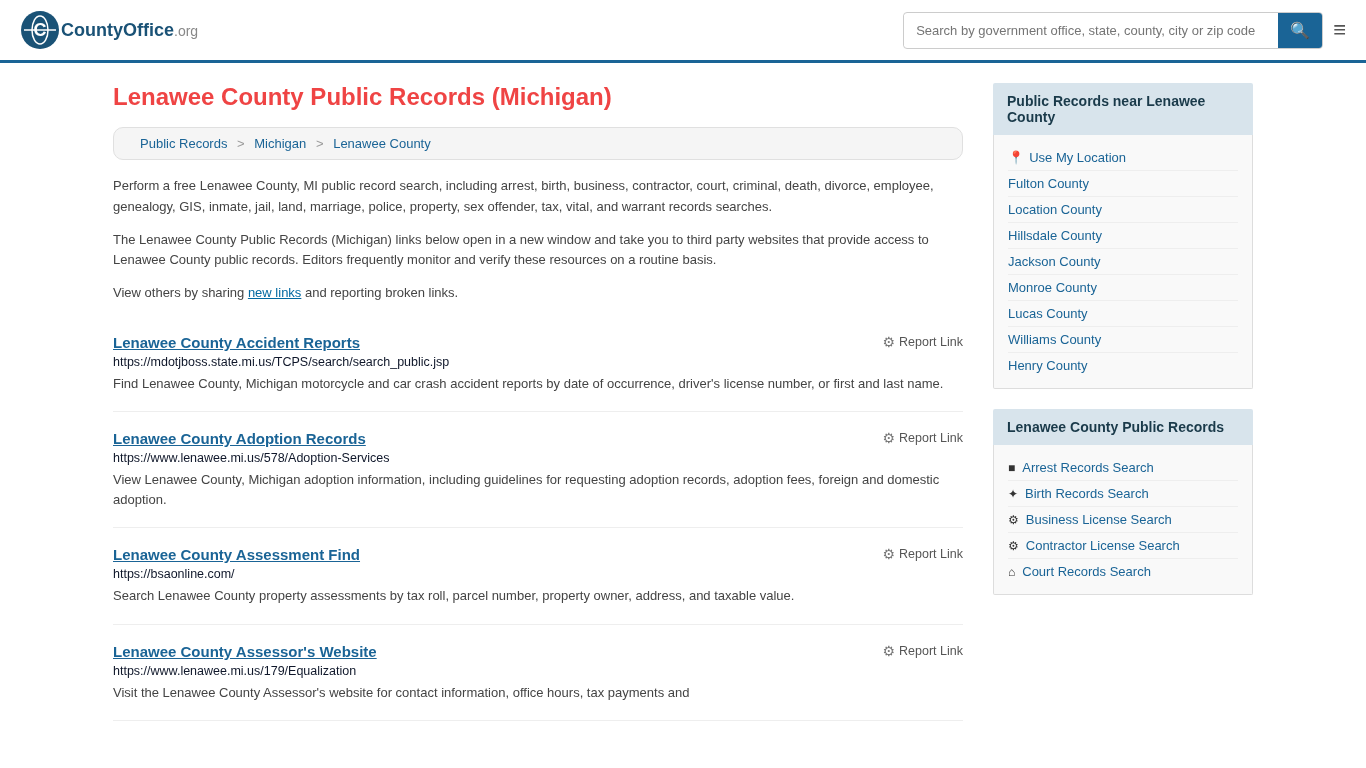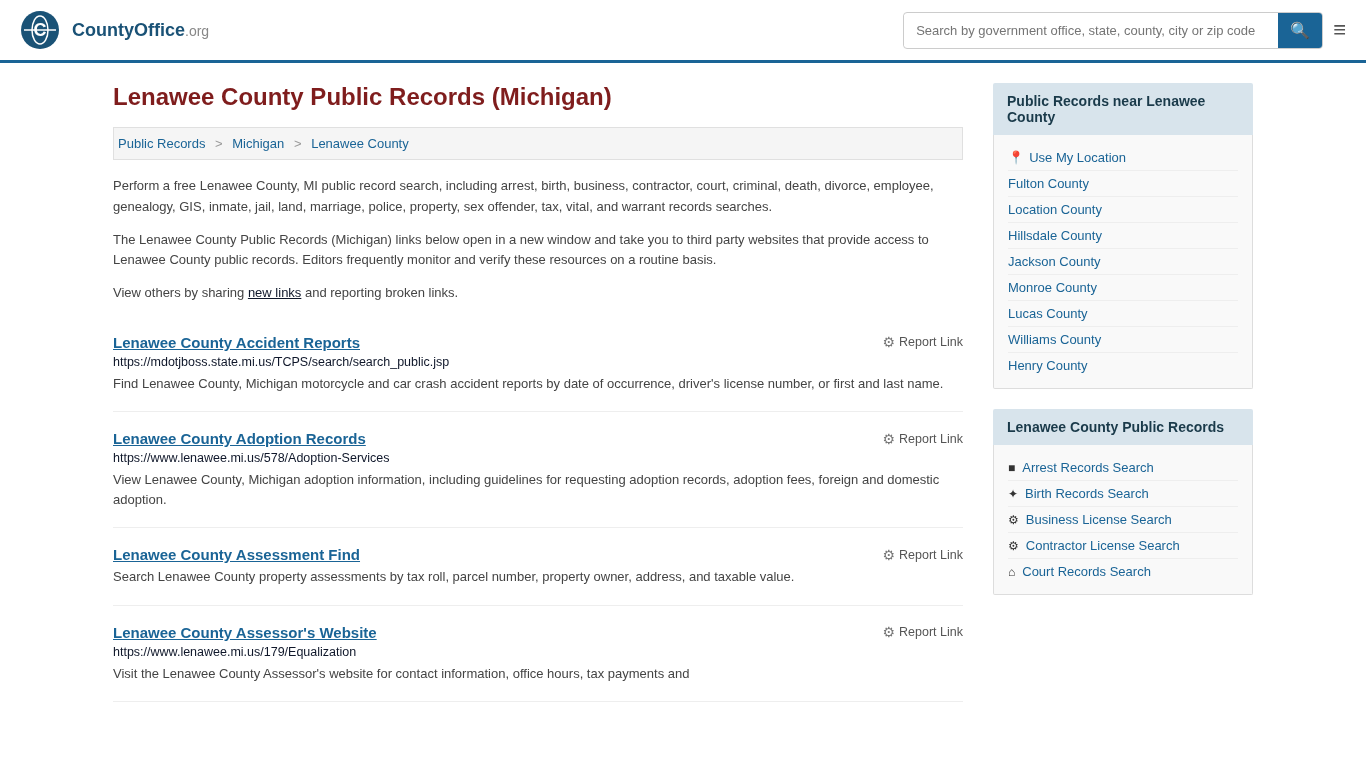--- a/index.html
+++ b/index.html
@@ -10,21 +10,21 @@
       background: #fff;
       border-bottom: 3px solid #1a6496;
       padding: 10px 20px;
       display: flex;
       align-items: center;
       justify-content: space-between;
     }
     .logo-area {
       display: flex;
       align-items: center;
-      gap: 12px;
+      gap: 1px;
     }
     .logo-icon {
       width: 40px;
       height: 40px;
     }
     .header-right {
       display: flex;
       align-items: center;
       gap: 10px;
     }
@@ -71,61 +71,61 @@
     }
     .sidebar {
       width: 260px;
       flex-shrink: 0;
     }
 
     
     .page-title {
       font-size: 24px;
       font-weight: bold;
-      color: #7f1d1d;
+      color: #ef4444;
       margin-bottom: 16px;
     }
 
     
     .breadcrumb {
       background: #f5f5f5;
       border: 1px solid #e0e0e0;
-      padding: 8px 4px;
+      padding: 8px 26px;
       font-size: 13px;
       color: #555;
       margin-bottom: 16px;
-      border-radius: 0;
+      border-radius: 10px;
     }
     .breadcrumb a {
       color: #1a6496;
       text-decoration: none;
     }
     .breadcrumb-sep { margin: 0 6px; color: #999; }
 
     
     .description {
       font-size: 13px;
       line-height: 1.6;
       color: #444;
       margin-bottom: 12px;
     }
     .description a {
-      color: #0f172a;
+      color: #0369a1;
       text-decoration: underline;
     }
 
     
     .record-item {
       border-bottom: 1px solid #eee;
       padding: 18px 0;
     }
     .record-header {
       display: flex;
       justify-content: space-between;
-      align-items: center;
+      align-items: flex-start;
       margin-bottom: 4px;
     }
     .record-title {
       font-size: 15px;
       font-weight: bold;
       color: #1a6496;
       text-decoration: underline;
       cursor: pointer;
     }
     .report-link {
@@ -272,20 +272,21 @@
     <div class="record-desc">View Lenawee County, Michigan adoption information, including guidelines for requesting adoption records, adoption fees, foreign and domestic adoption.</div>
   </div>
         <div class="record-item">
     <div class="record-header">
       <a href="#" class="record-title">Lenawee County Assessment Find</a>
       <span class="report-link">
         <span class="report-icon">⚙</span>
         Report Link
       </span>
     </div>
+    <div class="record-url">https://bsaonline.com/</div>
     <div class="record-desc">Search Lenawee County property assessments by tax roll, parcel number, property owner, address, and taxable value.</div>
   </div>
         <div class="record-item">
     <div class="record-header">
       <a href="#" class="record-title">Lenawee County Assessor's Website</a>
       <span class="report-link">
         <span class="report-icon">⚙</span>
         Report Link
       </span>
     </div>

